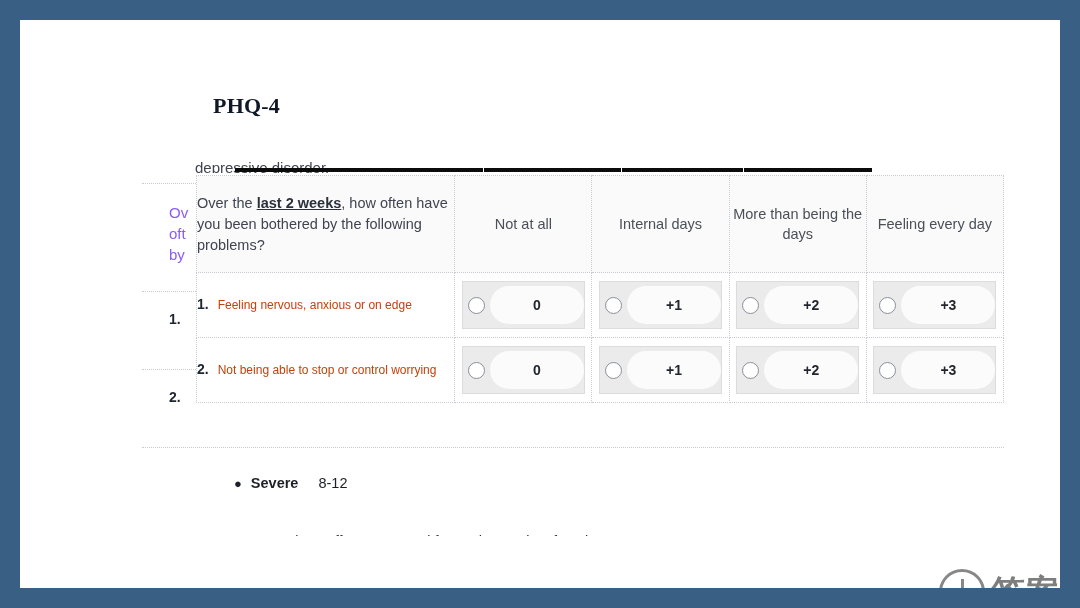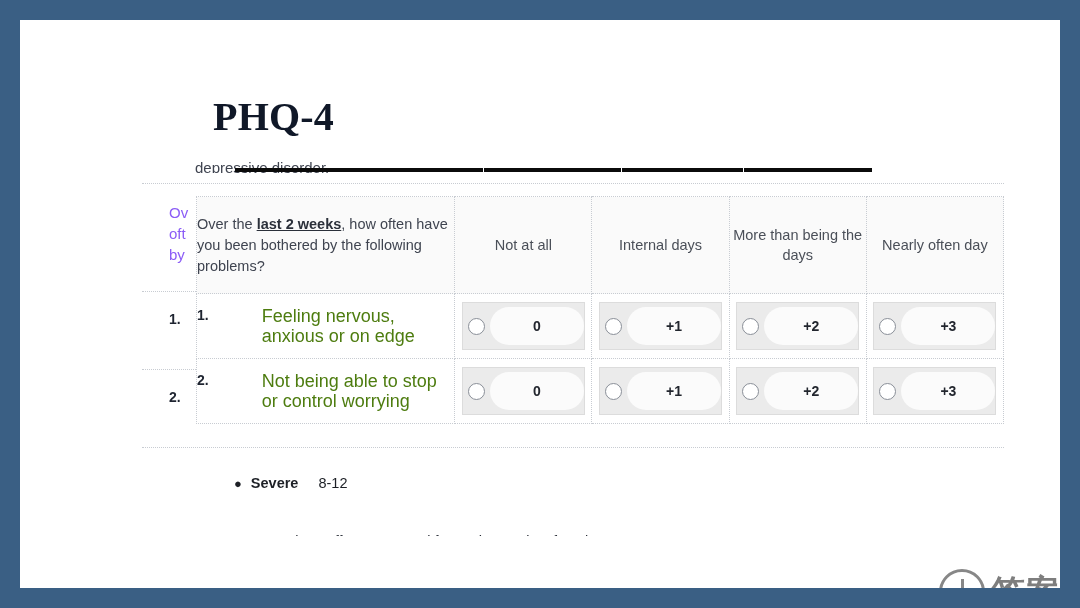--- a/index.html
+++ b/index.html
@@ -32,21 +32,21 @@
     overflow: hidden;
   }
 
   
   #slide-title {
     position: absolute;
     left: 193px;
     top: 73px;
     font-family: "Liberation Serif", serif;
     font-weight: bold;
-    font-size: 40px;
+    font-size: 22px;
     color: #101828;
     letter-spacing: 0.2px;
   }
 
   
   .clipped-line {
     position: absolute;
     font-size: 15px;
     color: #3f4450;
     white-space: nowrap;
@@ -120,21 +120,21 @@
     top: 19px;
     font-size: 14px;
     font-weight: bold;
     color: #1e2430;
   }
 
   
   #front-table {
     position: absolute;
     left: 176px;
-    top: 176px;
+    top: 155px;
     width: 808px;
     border-collapse: collapse;
     table-layout: fixed;
   }
   #front-table td {
     border: 1px dotted #c8ccd2;
     vertical-align: middle;
     padding: 0;
   }
 
@@ -179,24 +179,23 @@
     gap: 9px;
   }
   .q-num {
     font-size: 14px;
     font-weight: bold;
     color: #1e2430;
     flex: none;
     padding-top: 1px;
   }
   .q-text {
-    font-size: 18px;
+    font-size: 12px;
     line-height: 20px;
-    color: #4d7c0f;
-    margin-left: 44px;
+    color: #c2410c;
   }
 
   .ans-cell { padding: 0; }
   .ans-box {
     margin: 0 auto;
     width: 123px;
     height: 48px;
     background: #ebebeb;
     border: 1px solid #dcdcdc;
     box-sizing: border-box;
@@ -364,21 +363,21 @@
           <col class="col-opt">
       </colgroup>
       <tbody>
         <tr class="hdr">
           <td class="prompt-cell">
             <span>Over the </span><b>last 2 weeks</b><span>, how often have you been bothered by the following problems?</span>
           </td>
           <td class="opt-head">Not at all</td>
           <td class="opt-head">Internal days</td>
           <td class="opt-head">More than being the days</td>
-          <td class="opt-head">Nearly often day</td>
+          <td class="opt-head">Feeling every day</td>
         </tr>
 
         <tr class="qrow">
           <td class="q-cell">
             <div class="q-inner">
               <span class="q-num">1.</span>
               <span class="q-text">Feeling nervous, anxious or on edge</span>
             </div>
           </td>
           <td class="ans-cell">

